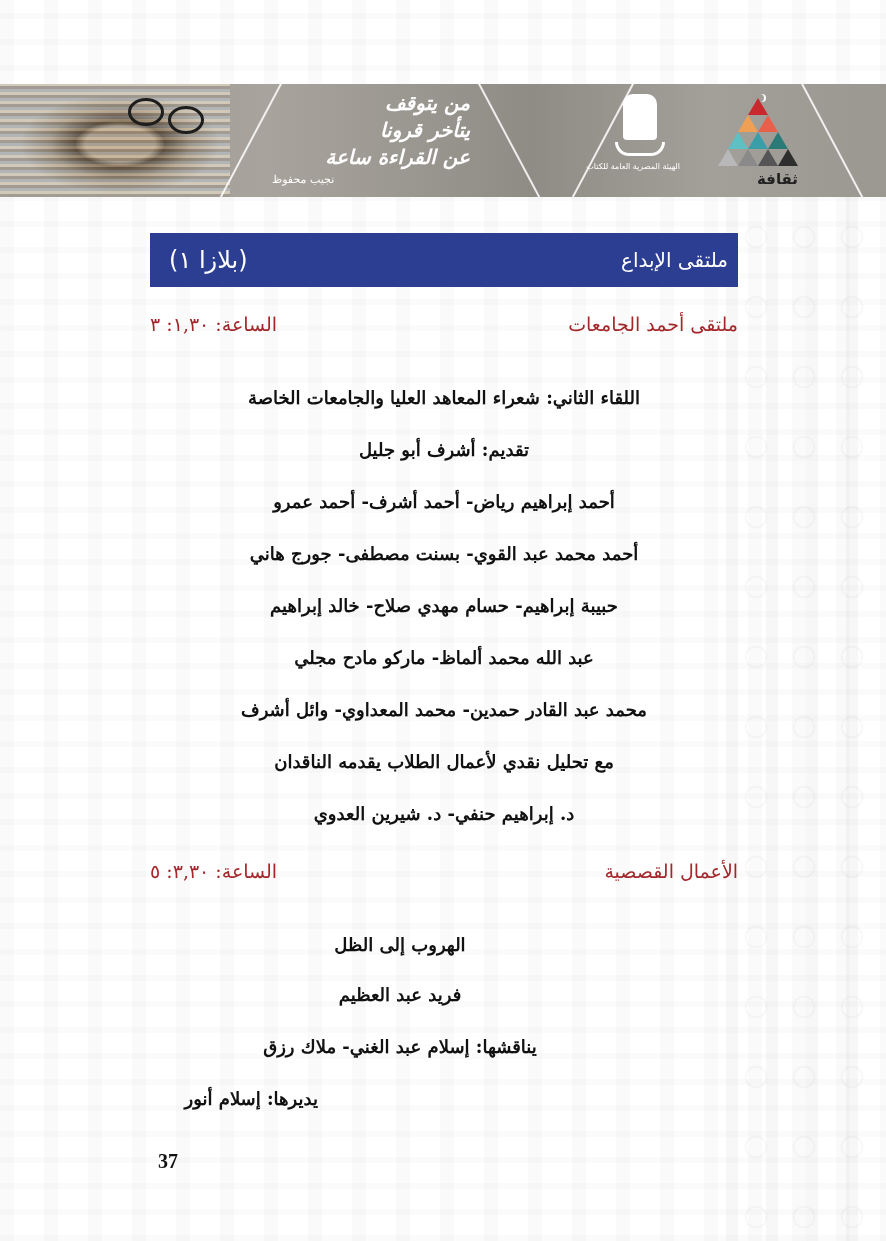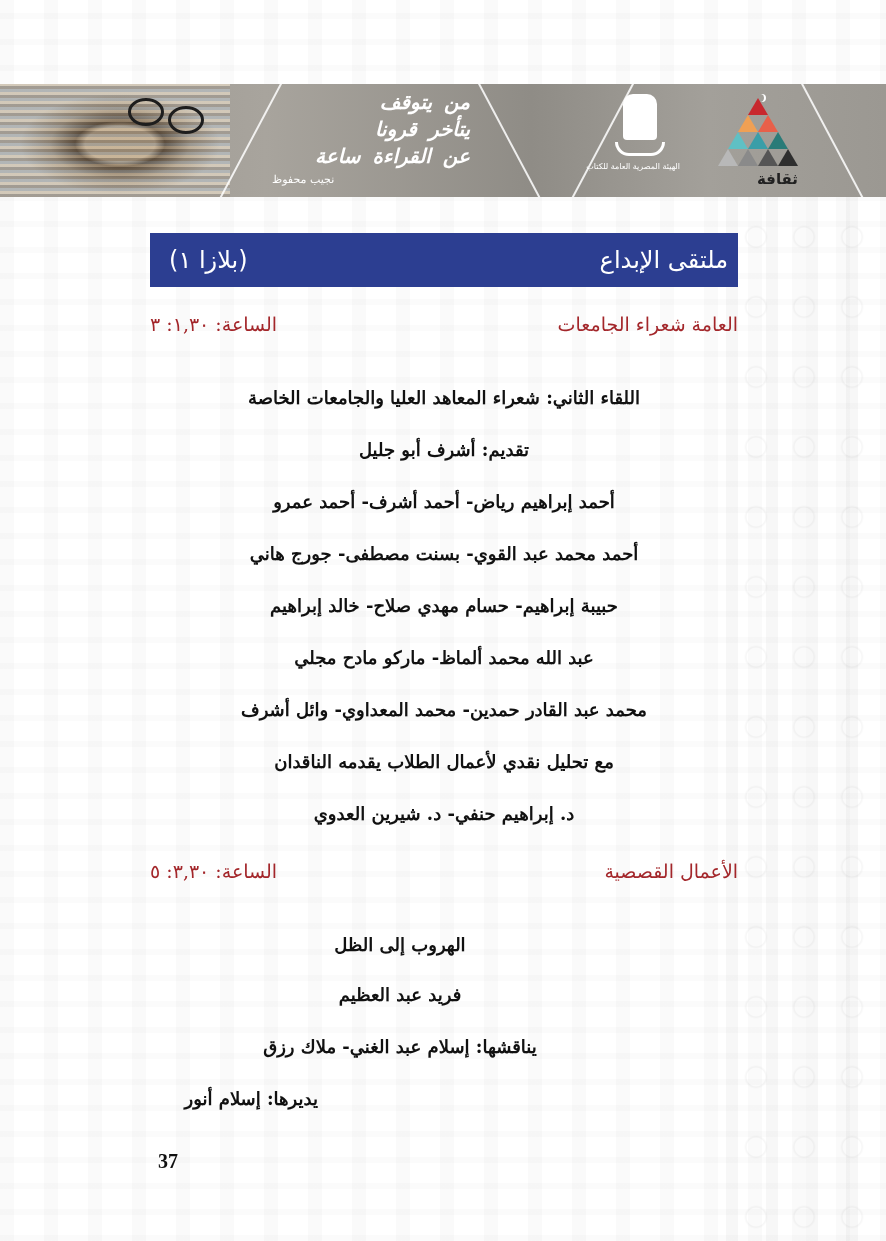--- a/index.html
+++ b/index.html
@@ -41,21 +41,21 @@
       position: absolute; width: 36px; height: 28px; border: 3px solid #1d1d1d; border-radius: 50%;
     }
     .banner-divider {
       position: absolute; top: -10px; width: 1.5px; height: 140px; background: rgba(255,255,255,0.85);
     }
     .quote {
       position: absolute; left: 270px; top: 6px; width: 200px; height: 100px;
       color: #fff; text-align: right; direction: rtl;
       font-family: "DejaVu Serif", serif; font-style: italic;
     }
-    .quote .line { font-size: 20px; line-height: 27px; font-weight: bold; font-family: Liberation Mono, monospace; }
+    .quote .line { font-size: 20px; line-height: 27px; font-weight: bold; }
     .quote .author { position: absolute; left: 2px; bottom: 4px; font-size: 11px; font-style: normal; }
     .gebo-logo {
       position: absolute; left: 600px; top: 10px; width: 80px; height: 95px; text-align: center;
     }
     .gebo-figure {
       width: 34px; height: 46px; margin: 0 auto; background: #fff;
       border-radius: 10px 10px 4px 4px;
     }
     .gebo-book {
       width: 50px; height: 14px; margin: 2px auto 0; border-bottom: 3px solid #fff;
@@ -69,21 +69,21 @@
 
     
     .section-header {
       position: absolute; left: 150px; top: 233px; width: 588px; height: 54px;
       background: #2c3e91;
       color: #fff; direction: rtl;
       display: flex; align-items: center; justify-content: space-between;
       padding: 0 10px 0 8px;
       font-family: "DejaVu Sans", sans-serif;
     }
-    .section-title { font-size: 24px; }
+    .section-title { font-size: 20px; }
     .section-location { font-size: 24px; margin-left: 11px; }
 
     .event-head {
       position: absolute; left: 150px; width: 588px; direction: rtl;
       display: flex; justify-content: space-between; align-items: center;
       color: #a3262a; font-size: 19px; font-family: "DejaVu Serif", serif;
     }
     .event-time { direction: rtl; }
 
     .body-line {
@@ -141,21 +141,21 @@
     <div class="tm-name">ثقافة مصر</div>
   </div>
 </div>
 
 <div class="section-header">
   <span class="section-title">ملتقى الإبداع</span>
   <span class="section-location">(بلازا ١)</span>
 </div>
 
 <div class="event-head" style="top:313px;">
-  <span>العامة شعراء الجامعات</span>
+  <span>ملتقى أحمد الجامعات</span>
   <span class="event-time">الساعة: ١,٣٠: ٣</span>
 </div>
 
 <div class="body-line" style="top:387px;">اللقاء الثاني: شعراء المعاهد العليا والجامعات الخاصة</div>
 <div class="body-line" style="top:439px;">تقديم: أشرف أبو جليل</div>
 <div class="body-line" style="top:491px;">أحمد إبراهيم رياض- أحمد أشرف- أحمد عمرو</div>
 <div class="body-line" style="top:543px;">أحمد محمد عبد القوي- بسنت مصطفى- جورج هاني</div>
 <div class="body-line" style="top:595px;">حبيبة إبراهيم- حسام مهدي صلاح- خالد إبراهيم</div>
 <div class="body-line" style="top:647px;">عبد الله محمد ألماظ- ماركو مادح مجلي</div>
 <div class="body-line" style="top:699px;">محمد عبد القادر حمدين- محمد المعداوي- وائل أشرف</div>

